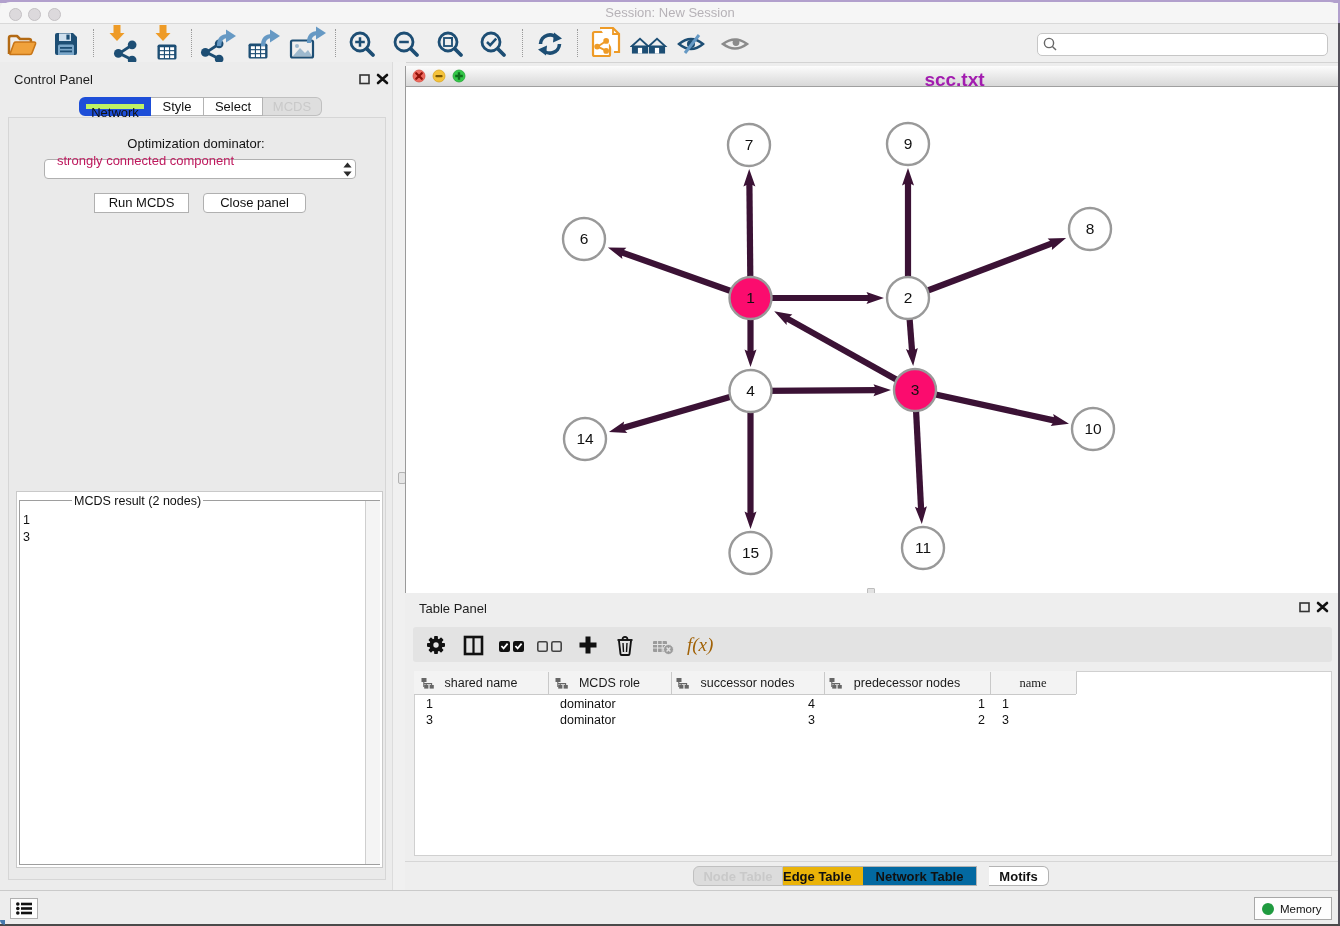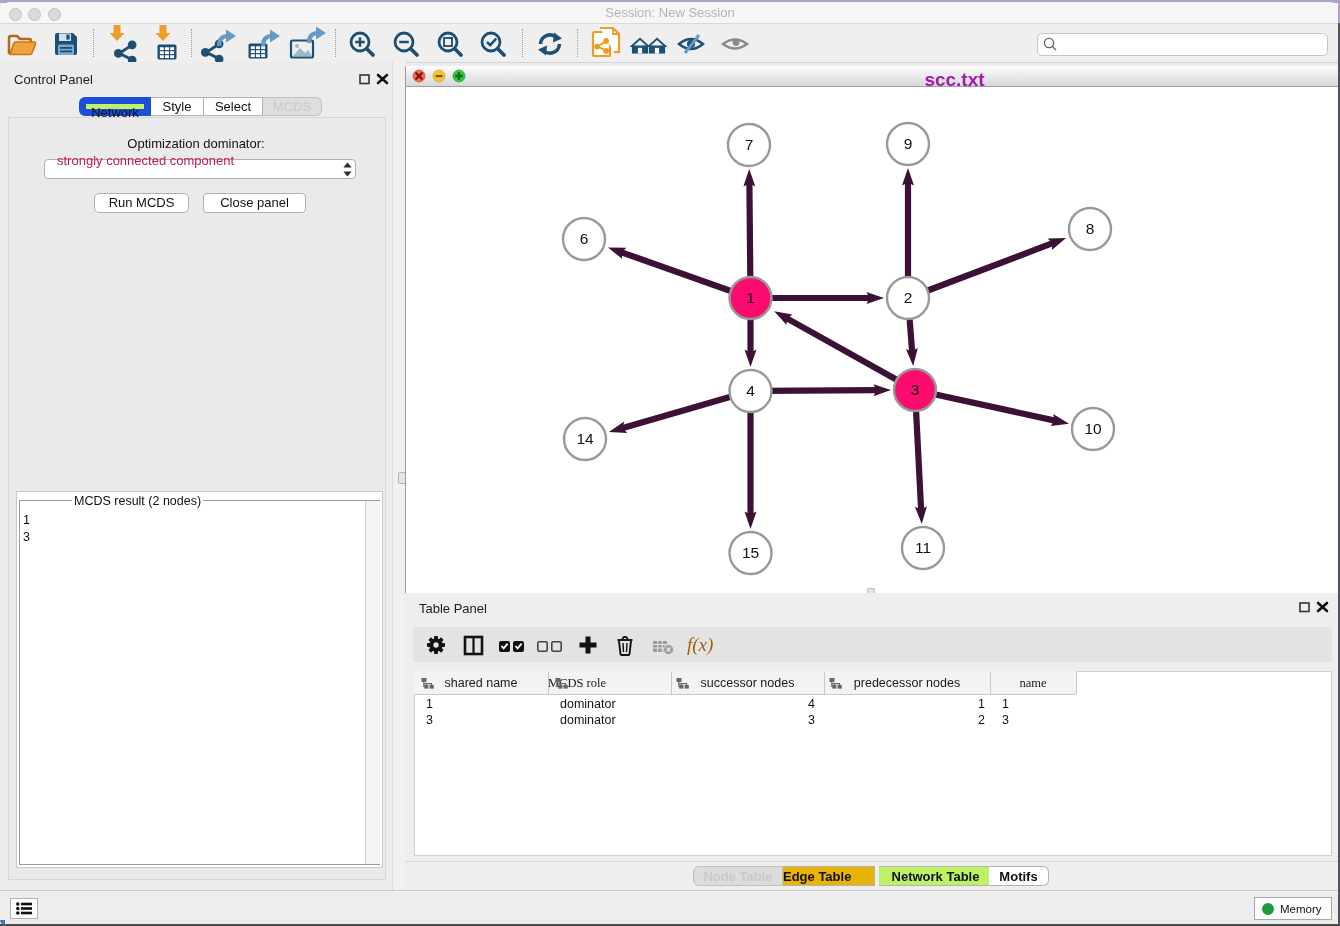--- a/index.html
+++ b/index.html
@@ -208,21 +208,21 @@
 
 <div class="abs" style="left:0;top:136px;width:392px;text-align:center;font-size:13px;color:#111;">Optimization dominator:</div>
 
 <div class="abs" style="left:44px;top:159px;width:312px;height:20px;background:#fff;border:1px solid #b0b0b0;border-radius:4px;box-sizing:border-box;"></div>
 <div class="abs" style="left:57px;top:153px;font-size:13px;color:#be185d;">strongly connected component</div>
 <svg class="abs" style="left:342px;top:162px" width="11" height="15">
     <path d="M5.5,0.5 L9.6,5.4 L1.4,5.4 Z" fill="#2b2b2b"></path>
     <path d="M5.5,14.5 L9.6,9.6 L1.4,9.6 Z" fill="#2b2b2b"></path>
   </svg>
 
-<div class="abs" style="left:94px;top:193px;width:95px;height:20px;background:#fff;border:1px solid #b0b0b0;border-radius:5px;box-sizing:border-box;text-align:center;font-size:13px;line-height:18px;color:#111;">Run MCDS</div>
+<div class="abs" style="left:94px;top:193px;width:95px;height:20px;background:#fff;border:1px solid #b0b0b0;border-radius:0;box-sizing:border-box;text-align:center;font-size:13px;line-height:18px;color:#111;">Run MCDS</div>
 <div class="abs" style="left:203px;top:193px;width:103px;height:20px;background:#fff;border:1px solid #b0b0b0;border-radius:4px;box-sizing:border-box;text-align:center;font-size:13px;line-height:18px;color:#111;">Close panel</div>
 
 <div class="abs" style="left:16px;top:491px;width:367px;height:377px;background:#fff;border:1px solid #c9c9c9;box-sizing:border-box;"></div>
 <div class="abs" style="left:19px;top:500px;width:361px;height:365px;border:1px solid #9e9e9e;box-sizing:border-box;"></div>
 <div class="abs" style="left:24px;top:494px;background:#fff;padding:0 2px;font-size:12.5px;color:#111;margin-left:48px;">MCDS result (2 nodes)</div>
 <div class="abs" style="left:23px;top:512px;font-size:12.5px;color:#111;line-height:17px;">1<br>3</div>
 <div class="abs" style="left:365px;top:501px;width:14px;height:363px;background:#f4f4f4;border-left:1px solid #cfcfcf;"></div>
 
 <div class="abs" style="left:392px;top:62px;width:13px;height:828px;background:#f0f0f0;border-left:1px solid #dcdcdc;"></div>
 <div class="abs" style="left:398px;top:472px;width:6px;height:10px;background:#e6e6e6;border:1px solid #b3b3b3;border-radius:2px;"></div>
@@ -359,21 +359,21 @@
     </g>
 <circle cx="16.5" cy="12.5" r="5" fill="#9b9b9b" stroke="#e3e3e3" stroke-width="1"></circle>
     <path d="M14.6,10.6 L18.4,14.4 M18.4,10.6 L14.6,14.4" stroke="#e3e3e3" stroke-width="1.4"></path>
   </svg>
 <div class="abs" style="left:687px;top:634px;font-family:'Liberation Serif',serif;font-style:italic;font-size:19px;color:#a16207;">f(x)</div>
 
 <div class="abs" style="left:414px;top:671px;width:918px;height:185px;background:#fff;border:1px solid #d0d0d0;box-sizing:border-box;"></div>
 <div class="abs" style="left:414px;top:671px;width:662px;height:24px;background:#f3f3f3;border-bottom:1px solid #c9c9c9;box-sizing:border-box;"></div>
 <div class="abs" style="left:414px;top:676px;width:134px;text-align:center;font-size:12.5px;color:#1a1a1a;">shared name</div>
 <div class="abs" style="left:548px;top:672px;height:22px;border-left:1px solid #c9c9c9;"></div>
-<div class="abs" style="left:548px;top:676px;width:123px;text-align:left;font-size:12.5px;color:#1a1a1a;font-family:Liberation Serif, serif;">MCDS role</div>
+<div class="abs" style="left:548px;top:676px;width:123px;text-align:center;font-size:12.5px;color:#1a1a1a;">MCDS role</div>
 <div class="abs" style="left:671px;top:672px;height:22px;border-left:1px solid #c9c9c9;"></div>
 <div class="abs" style="left:671px;top:676px;width:153px;text-align:center;font-size:12.5px;color:#1a1a1a;">successor nodes</div>
 <div class="abs" style="left:824px;top:672px;height:22px;border-left:1px solid #c9c9c9;"></div>
 <div class="abs" style="left:824px;top:676px;width:166px;text-align:center;font-size:12.5px;color:#1a1a1a;">predecessor nodes</div>
 <div class="abs" style="left:990px;top:672px;height:22px;border-left:1px solid #c9c9c9;"></div>
 <div class="abs" style="left:990px;top:676px;width:86px;text-align:center;font-size:12.5px;color:#1a1a1a;font-family:Liberation Serif, serif;">name</div>
 <svg class="abs" style="left:421px;top:678px" width="13" height="11" viewBox="0 0 13 11">
     <g fill="#666">
       <rect x="0.5" y="0" width="5" height="4"></rect>
       <rect x="3.2" y="7" width="4.2" height="3.6"></rect>
@@ -415,21 +415,21 @@
 <div class="abs" style="left:560px;top:713px;font-size:12.5px;color:#111;">dominator</div>
 <div class="abs" style="left:760px;top:713px;width:55px;text-align:right;font-size:12.5px;color:#111;">3</div>
 <div class="abs" style="left:930px;top:713px;width:55px;text-align:right;font-size:12.5px;color:#111;">2</div>
 <div class="abs" style="left:1002px;top:713px;font-size:12.5px;color:#111;">3</div>
 
 <div class="abs" style="left:405px;top:861px;width:933px;border-top:1px solid #d6d6d6;"></div>
 
 <div class="abs" id="bot-tabs" style="left:693px;top:866px;height:20px;">
   <div class="abs" style="left:0;top:0;width:90px;height:20px;background:#dcdcdc;border:1px solid #c0c0c0;border-radius:6px 0 0 6px;box-sizing:border-box;text-align:center;font-size:13px;font-weight:700;line-height:19px;color:#c9c9c9;">Node Table</div>
   <div class="abs" style="left:90px;top:0;width:92px;height:20px;background:#eab308;border:1px solid #b3b3b3;border-left:none;box-sizing:border-box;text-align:left;font-size:13px;font-weight:700;line-height:19px;color:#111;">Edge Table</div>
-  <div class="abs" style="left:186px;top:0;width:114px;height:20px;background:#bef264;border:1px solid #b3b3b3;border-left:none;box-sizing:border-box;text-align:center;font-size:13px;font-weight:700;line-height:19px;color:#111;">Network Table</div>
+  <div class="abs" style="left:170px;top:0;width:114px;height:20px;background:#0369a1;border:1px solid #b3b3b3;border-left:none;box-sizing:border-box;text-align:center;font-size:13px;font-weight:700;line-height:19px;color:#111;">Network Table</div>
   <div class="abs" style="left:296px;top:0;width:60px;height:20px;background:#fff;border:1px solid #b3b3b3;border-left:none;border-radius:0 6px 6px 0;box-sizing:border-box;text-align:center;font-size:13px;font-weight:700;line-height:19px;color:#111;">Motifs</div>
 </div>
 
 <div class="abs" style="left:0;top:890px;width:1340px;height:36px;background:#ededed;border-top:1px solid #cacaca;box-sizing:border-box;"></div>
 <div class="abs" style="left:10px;top:898px;width:28px;height:21px;background:#fdfdfd;border:1px solid #b0b0b0;box-sizing:border-box;"></div>
 <svg class="abs" style="left:16px;top:902px" width="17" height="13">
  <circle cx="1.8" cy="2" r="1.8" fill="#111"></circle>
     <rect x="5" y="0.7" width="11" height="2.6" fill="#111"></rect>
  <circle cx="1.8" cy="6.5" r="1.8" fill="#111"></circle>
     <rect x="5" y="5.2" width="11" height="2.6" fill="#111"></rect>

